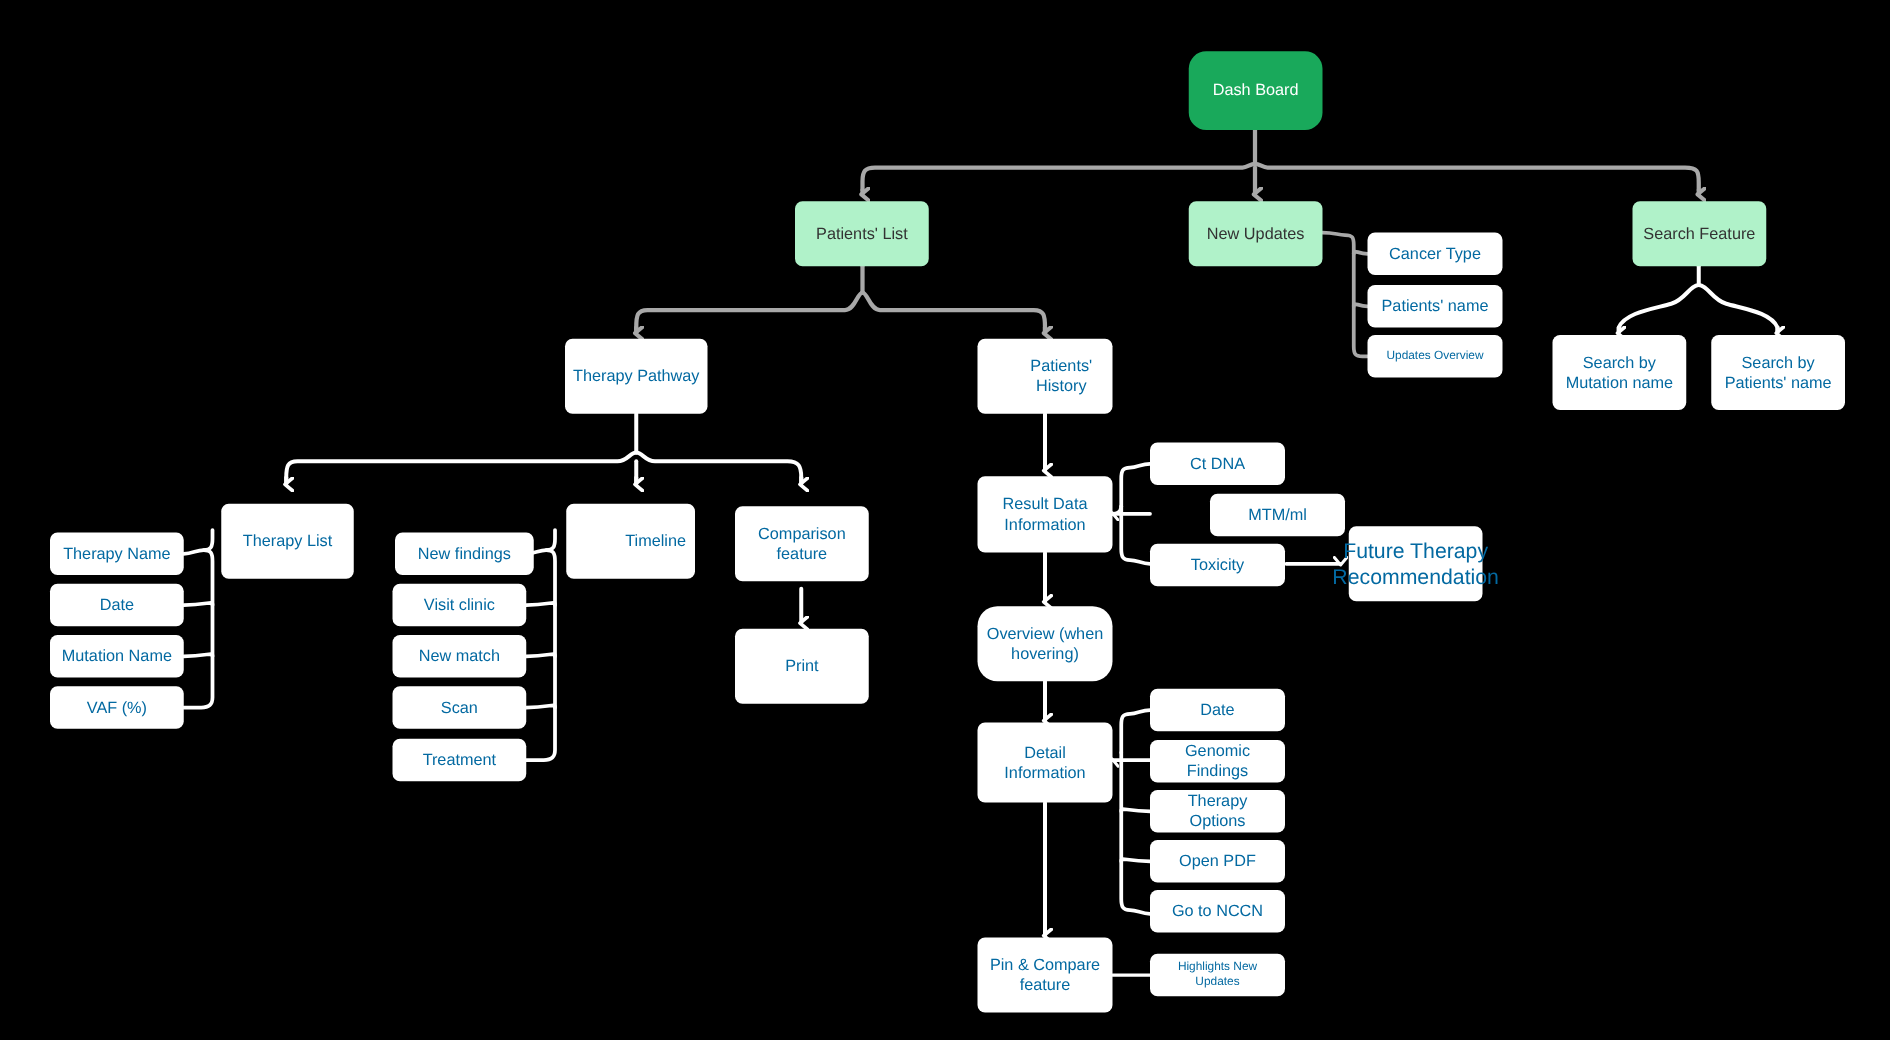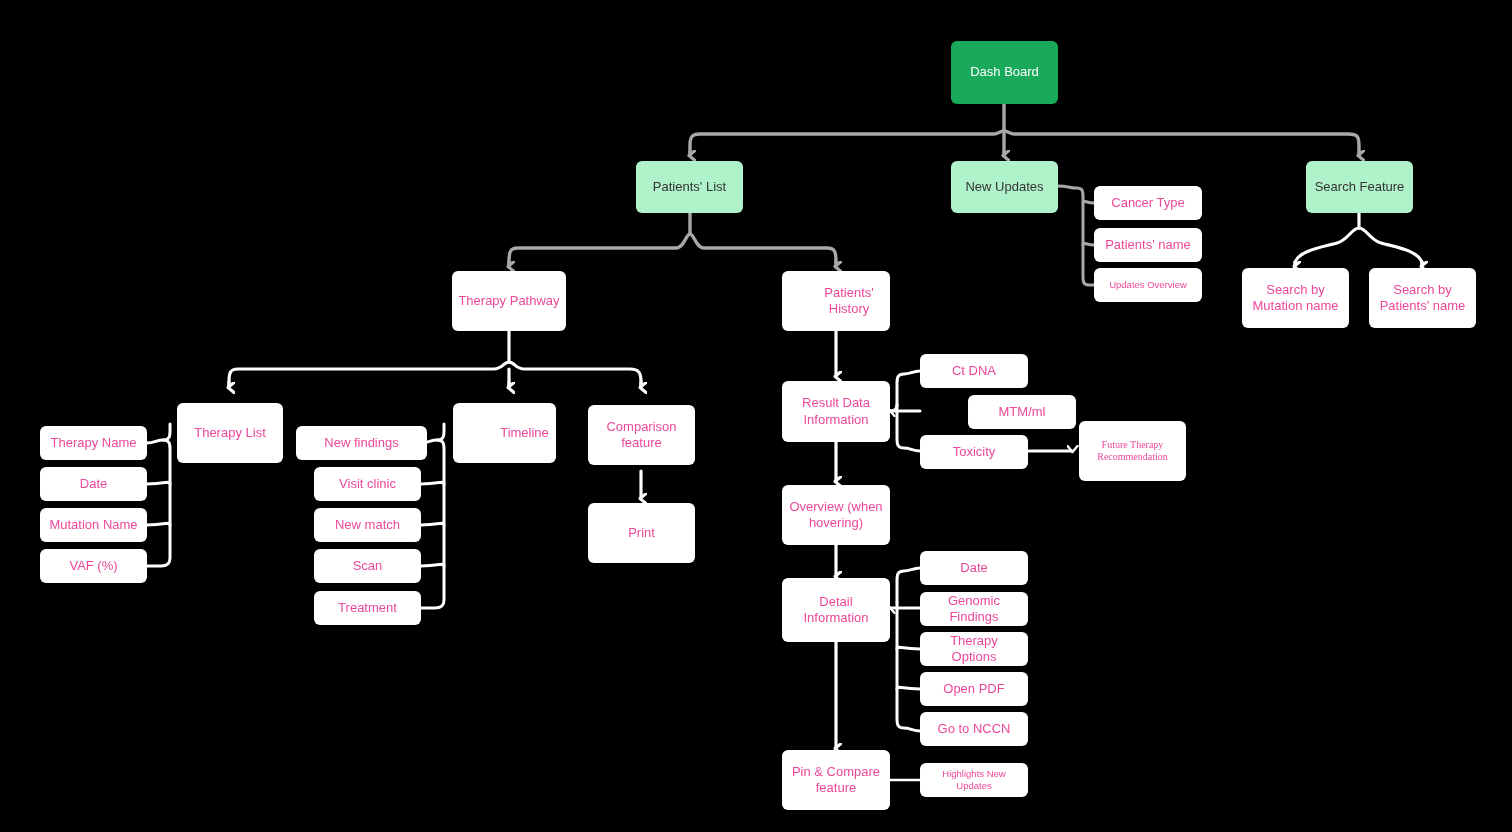--- a/index.html
+++ b/index.html
@@ -23,36 +23,37 @@
     pointer-events: none;
   }
   .node {
     position: absolute;
     display: flex;
     align-items: center;
     justify-content: center;
     text-align: center;
     border-radius: 6px;
     background: #ffffff;
-    color: #ec4899;
+    color: #0369a1;
     font-size: 13px;
     line-height: 1.25;
     padding: 4px 6px;
     white-space: pre-line;
   }
   .node.green-dark {
     background: #19a95b;
     color: #ffffff;
+    border-radius: 14px;
   }
   .node.green-light {
     background: #b0f2c9;
     color: #333333;
   }
   .node.tiny { font-size: 9.5px; }
-  .node.small { font-size: 10px; font-family: Liberation Serif, serif; }
+  .node.small { font-size: 17px; }
 </style>
 </head>
 <body>
 
 <div id="canvas">
 
   <svg class="edges" viewBox="0 0 1512 832">
     <defs>
       <marker id="arrowGray" markerWidth="12" markerHeight="12" refX="5.5" refY="6" orient="auto" markerUnits="userSpaceOnUse">
         <path d="M1,1 L6,7 L11,1" fill="none" stroke="#a8a8a8" stroke-width="3.2" stroke-linecap="round" stroke-linejoin="round"></path>
@@ -189,35 +190,35 @@
   <div class="node" style="left:453px;top:403px;width:103px;height:60px;padding-left:46px;">Timeline</div>
   <div class="node" style="left:588px;top:405px;width:107px;height:60px;">Comparison
 feature</div>
   <div class="node" style="left:588px;top:503px;width:107px;height:60px;">Print</div>
 
   <div class="node" style="left:40px;top:426px;width:107px;height:34px;">Therapy Name</div>
   <div class="node" style="left:40px;top:467px;width:107px;height:34px;">Date</div>
   <div class="node" style="left:40px;top:508px;width:107px;height:34px;">Mutation Name</div>
   <div class="node" style="left:40px;top:549px;width:107px;height:34px;text-align:right;">VAF (%)</div>
 
-  <div class="node" style="left:296px;top:426px;width:131px;height:34px;">New findings</div>
+  <div class="node" style="left:316px;top:426px;width:111px;height:34px;">New findings</div>
   <div class="node" style="left:314px;top:467px;width:107px;height:34px;">Visit clinic</div>
   <div class="node" style="left:314px;top:508px;width:107px;height:34px;">New match</div>
   <div class="node" style="left:314px;top:549px;width:107px;height:34px;">Scan</div>
   <div class="node" style="left:314px;top:591px;width:107px;height:34px;">Treatment</div>
 
   <div class="node" style="left:782px;top:381px;width:108px;height:61px;">Result Data
 Information</div>
   <div class="node" style="left:920px;top:354px;width:108px;height:34px;">Ct DNA</div>
   <div class="node" style="left:920px;top:395px;width:108px;height:34px;margin-left:48px;">MTM/ml</div>
   <div class="node" style="left:920px;top:435px;width:108px;height:34px;">Toxicity</div>
   <div class="node small" style="left:1079px;top:421px;width:107px;height:60px;">Future Therapy
 Recommendation</div>
 
-  <div class="node" style="left:782px;top:485px;width:108px;height:60px;">Overview (when
+  <div class="node" style="left:782px;top:485px;width:108px;height:60px;border-radius:16px;">Overview (when
 hovering)</div>
 
   <div class="node" style="left:782px;top:578px;width:108px;height:64px;">Detail
 Information</div>
   <div class="node" style="left:920px;top:551px;width:108px;height:34px;">Date</div>
   <div class="node" style="left:920px;top:592px;width:108px;height:34px;">Genomic Findings</div>
   <div class="node" style="left:920px;top:632px;width:108px;height:34px;">Therapy Options</div>
   <div class="node" style="left:920px;top:672px;width:108px;height:34px;text-align:center;">Open PDF</div>
   <div class="node" style="left:920px;top:712px;width:108px;height:34px;">Go to NCCN</div>
 

